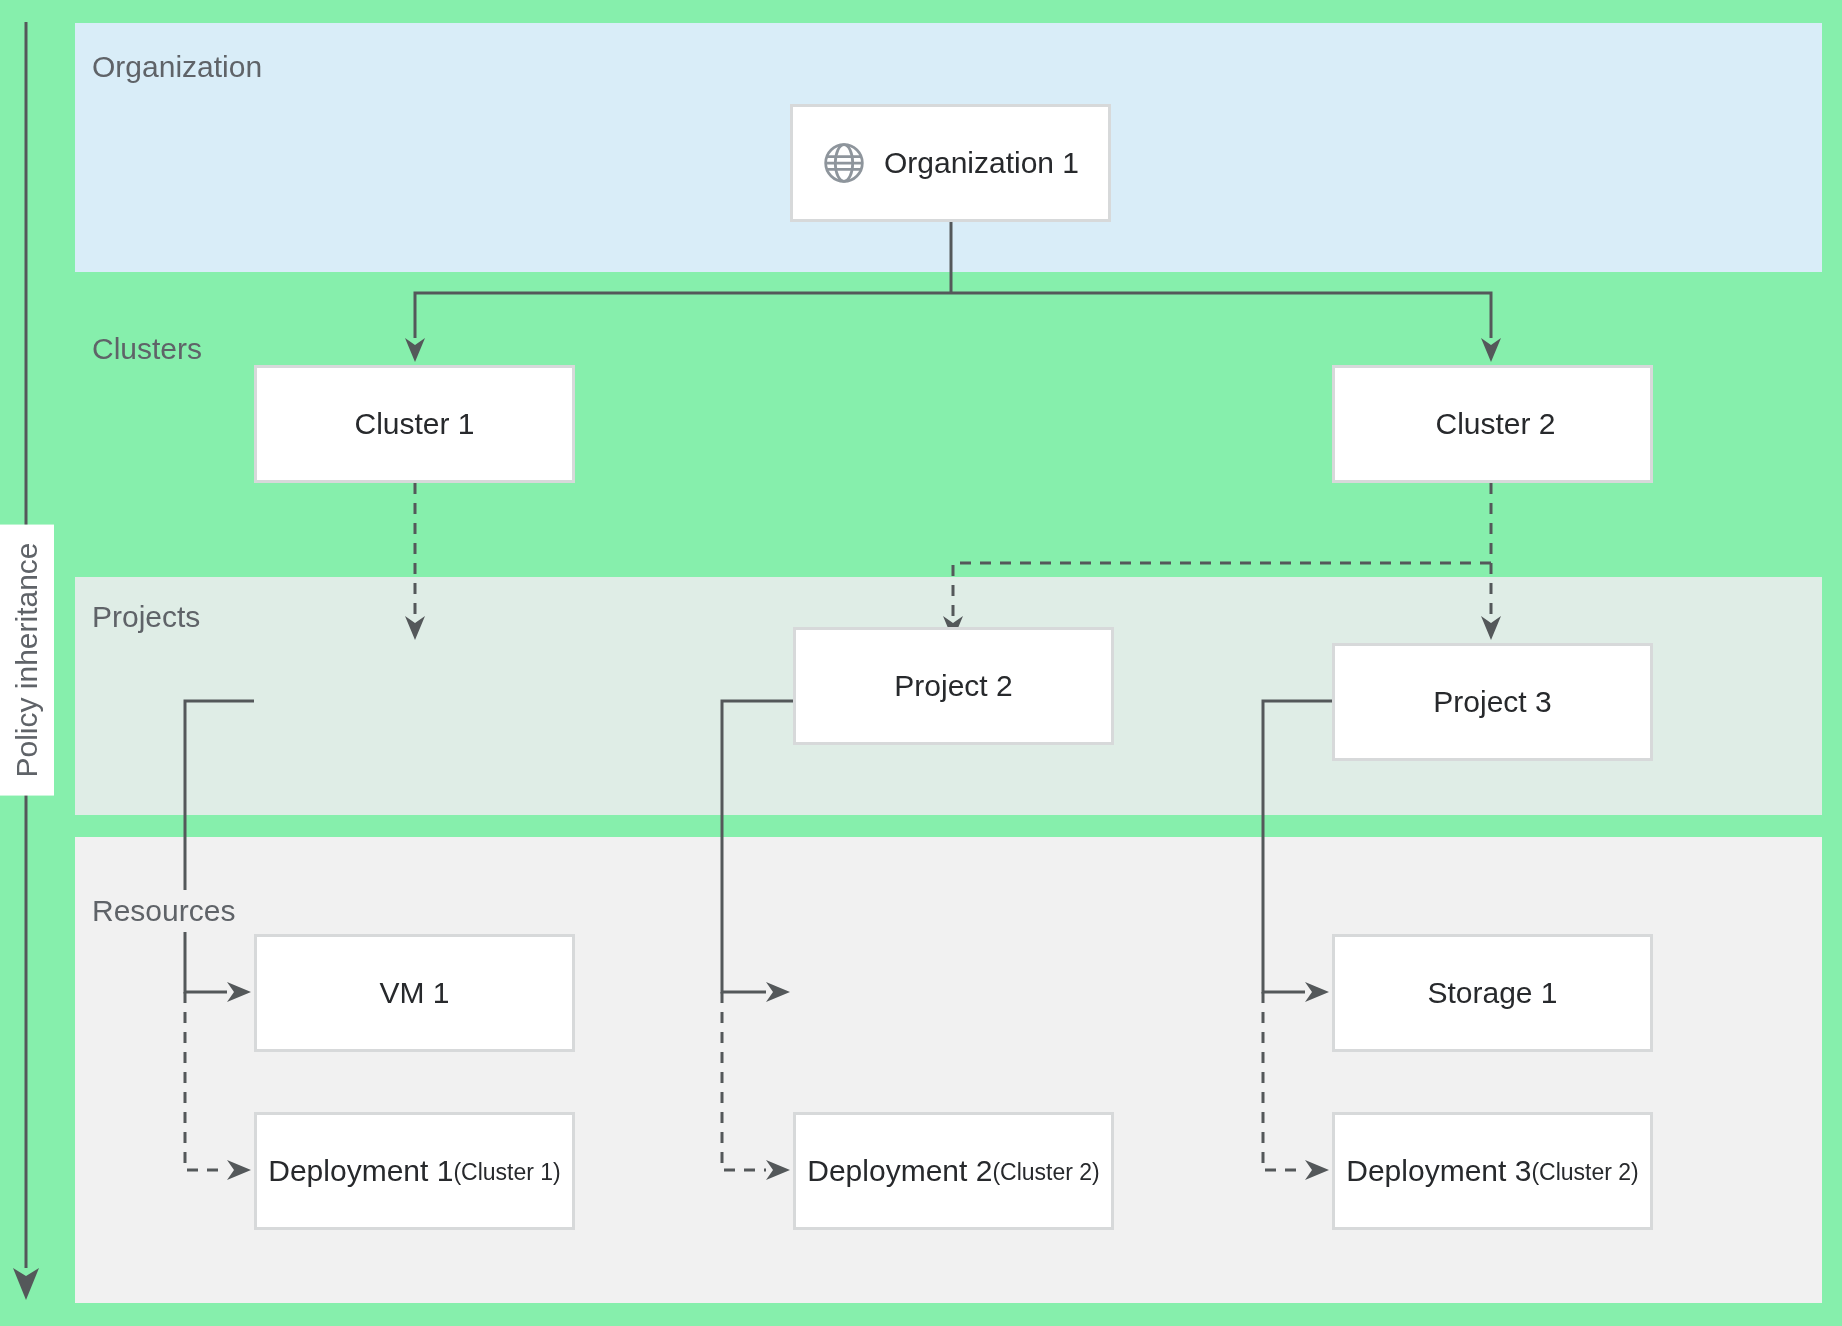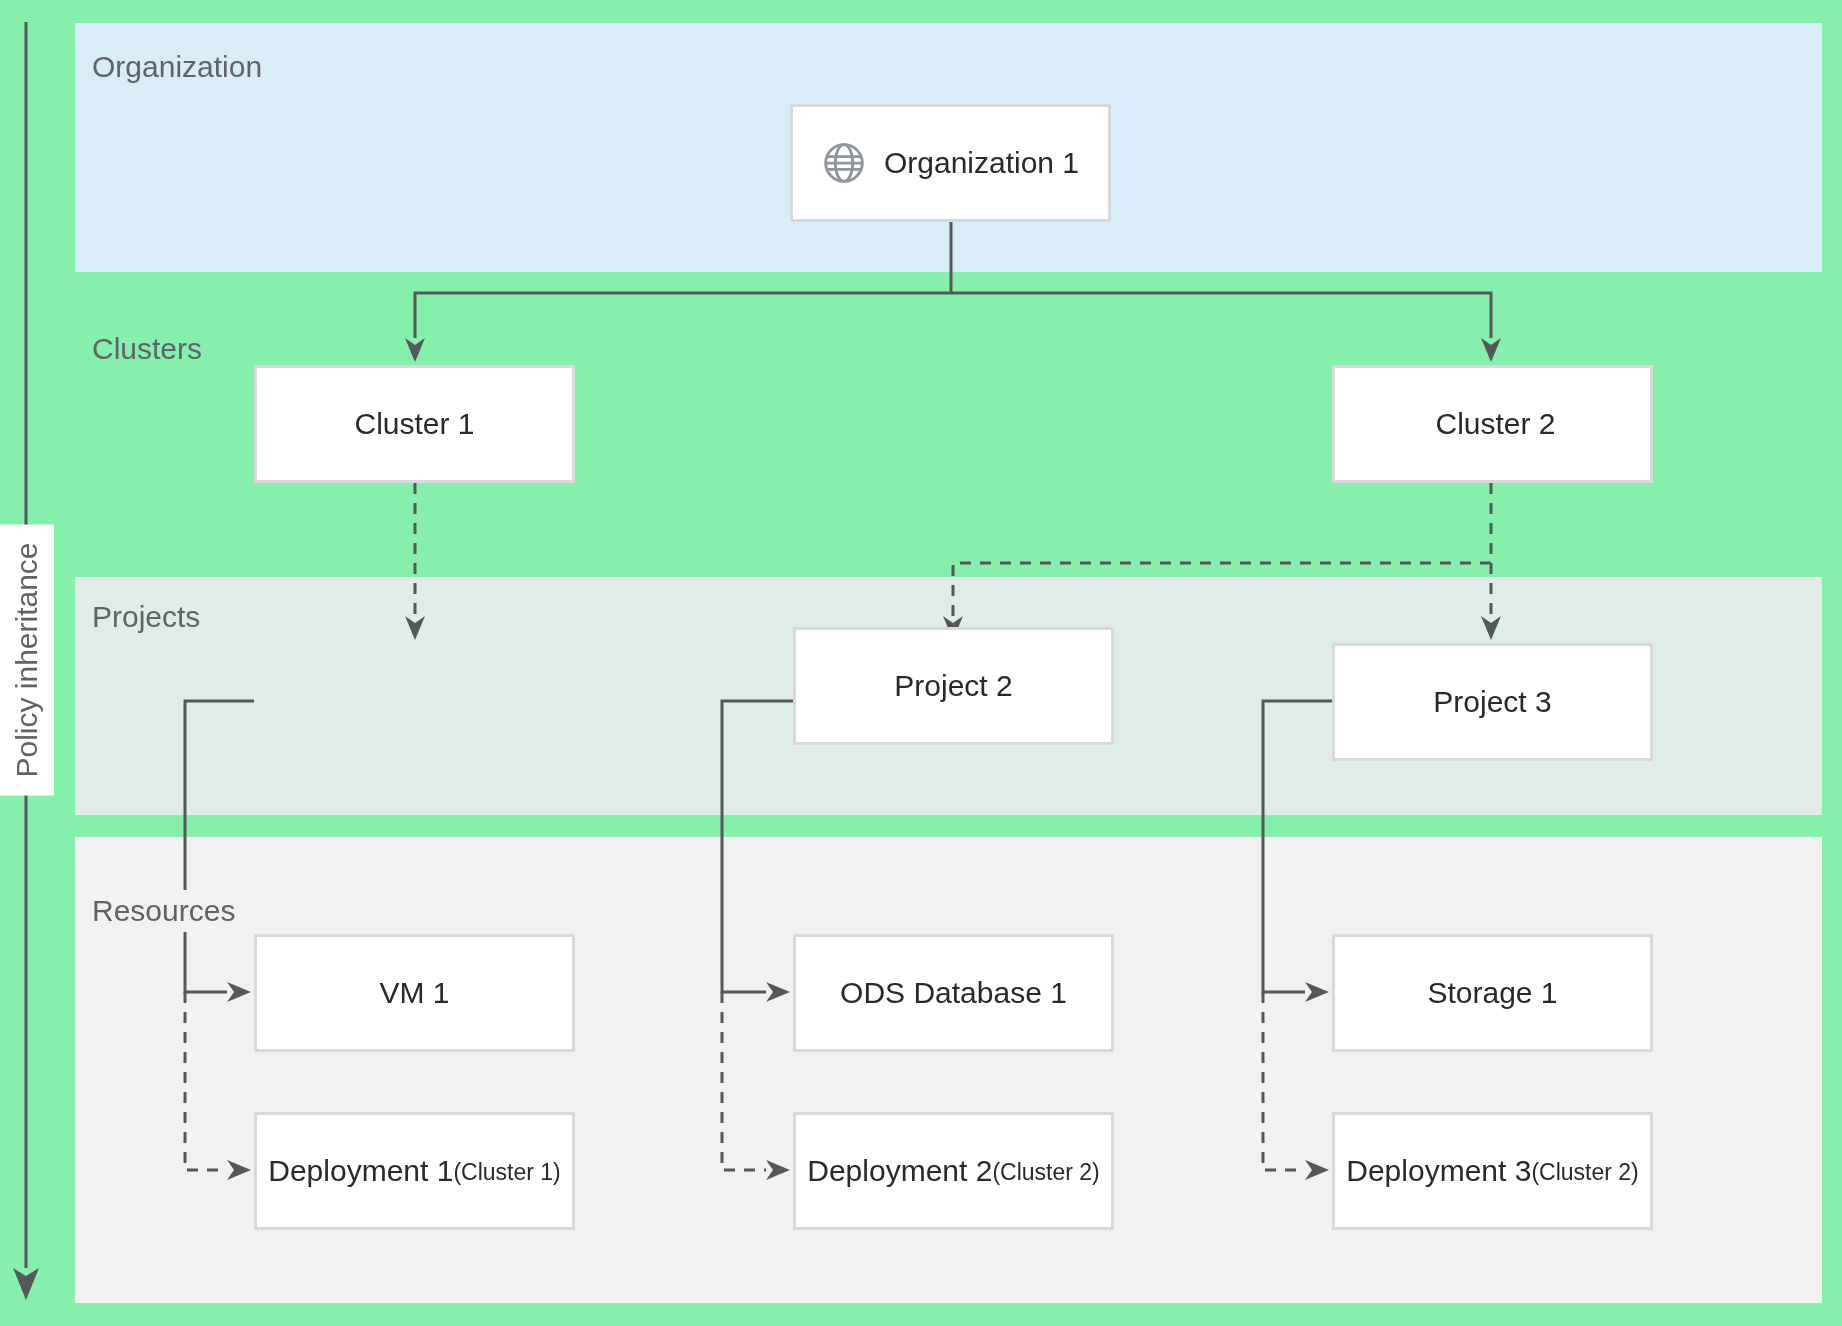--- a/index.html
+++ b/index.html
@@ -128,23 +128,20 @@
   <div class="node n-project2">
     <span>Project 2</span>
   </div>
   <div class="node n-project3">
     <span>Project 3</span>
   </div>
 
   <div class="node n-vm1">
     <span>VM 1</span>
   </div>
-  <div class="node n-ods1">
-    <span>ODS Database 1</span>
-  </div>
   <div class="node n-storage1">
     <span>Storage 1</span>
   </div>
 
   <div class="node two-line n-dep1">
     <span>Deployment 1</span>
     <span class="sub">(Cluster 1)</span>
   </div>
   <div class="node two-line n-dep2">
     <span>Deployment 2</span>

